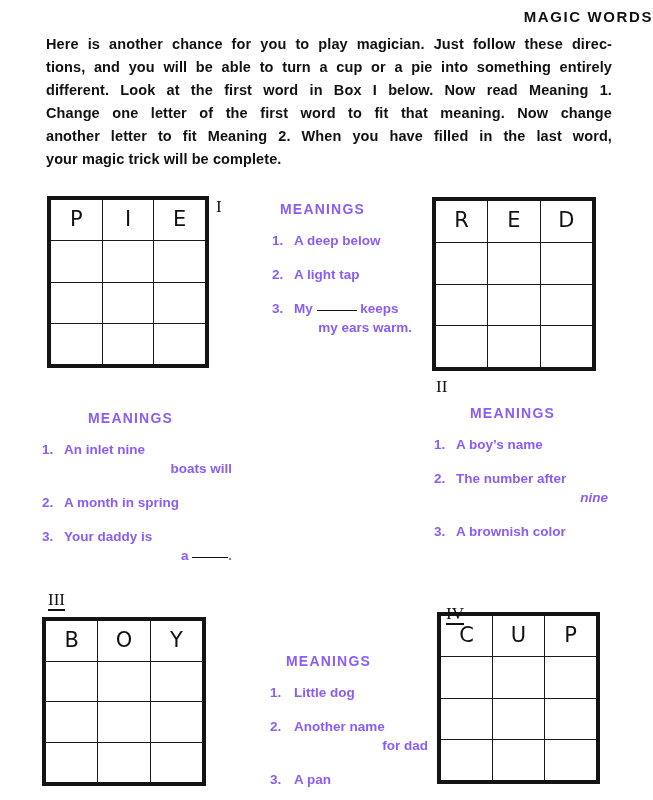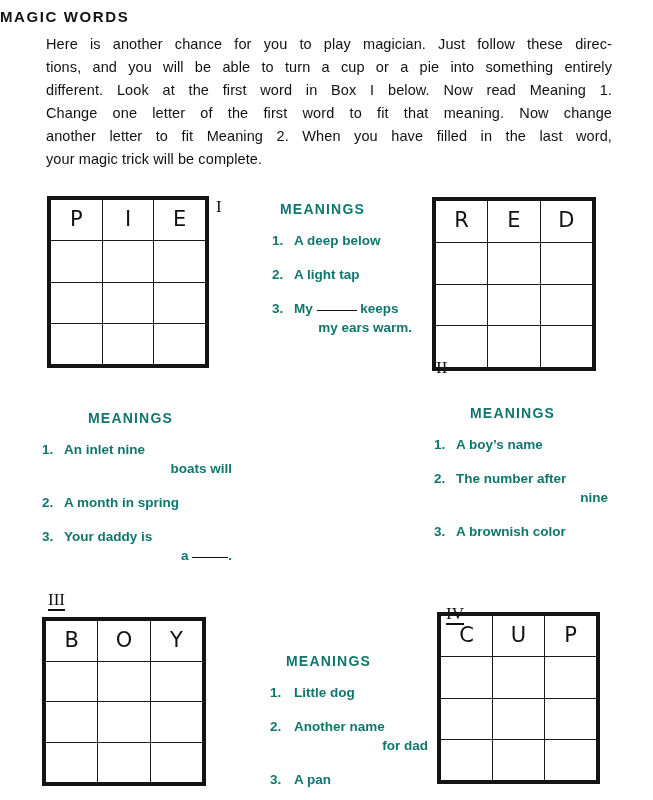--- a/index.html
+++ b/index.html
@@ -22,35 +22,35 @@
     width: 653px;
     height: 800px;
   }
 
   
   .title {
     position: absolute;
     left: 0;
     top: 8px;
     width: 653px;
-    text-align: left;
+    text-align: right;
     font-size: 15px;
     font-weight: bold;
     letter-spacing: 1.6px;
     color: #111;
   }
 
   
   .intro {
     position: absolute;
     left: 46px;
     top: 33px;
     width: 566px;
     font-size: 14.5px;
-    font-weight: normal;
+    font-weight: bold;
     line-height: 23px;
     text-align: justify;
     color: #111;
     letter-spacing: 0.1px;
   }
   .intro .line {
     display: block;
     white-space: nowrap;
   }
   .intro .line.j {
@@ -104,36 +104,36 @@
   .numeral {
     position: absolute;
     font-family: "Liberation Serif", serif;
     font-size: 17px;
     font-weight: normal;
     color: #111;
     letter-spacing: 0px;
     line-height: 1;
   }
   #numeral-1 { left: 216px; top: 198px; }
-  #numeral-2 { left: 436px; top: 359px; }
+  #numeral-2 { left: 436px; top: 378px; }
   #numeral-3 { left: 48px;  top: 591px; }
   #numeral-4 { left: 414px; top: 605px; margin-left: 32px; }
   .numeral .bar {
     display: block;
     height: 1.5px;
     background: #111;
     margin-top: 1px;
   }
 
   
   .meanings {
     position: absolute;
     font-size: 13.5px;
     font-weight: bold;
-    color: #0f766e;
+    color: #8b5cf6;
     line-height: 19px;
   }
   .meanings .head {
     font-size: 14px;
     font-weight: bold;
     letter-spacing: 1.2px;
     margin-bottom: 12px;
     white-space: nowrap;
   }
   .meanings ol {
@@ -165,21 +165,21 @@
   }
   .blank.w1 { width: 40px; }
   .blank.w2 { width: 36px; }
 
   #meanings-1 { left: 272px; top: 200px; width: 140px; }
   #meanings-1 .head { margin-left: 8px; }
   #meanings-2 { left: 428px; top: 404px; width: 180px; }
   #meanings-2 .head { margin-left: 42px; }
   #meanings-2 li { padding-left: 28px; }
   #meanings-2 li .num { left: 6px; }
-  #meanings-2 .sub { margin-left: 0; }
+  #meanings-2 .sub { margin-left: 0; font-style: italic; }
   #meanings-3 { left: 42px;  top: 409px; width: 190px; }
   #meanings-3 .head { margin-left: 46px; }
   #meanings-4 { left: 268px; top: 652px; width: 160px; }
   #meanings-4 .head { margin-left: 18px; }
   #meanings-4 li { padding-left: 26px; }
   #meanings-4 li .num { left: 2px; }
 </style>
 </head>
 <body>
 

